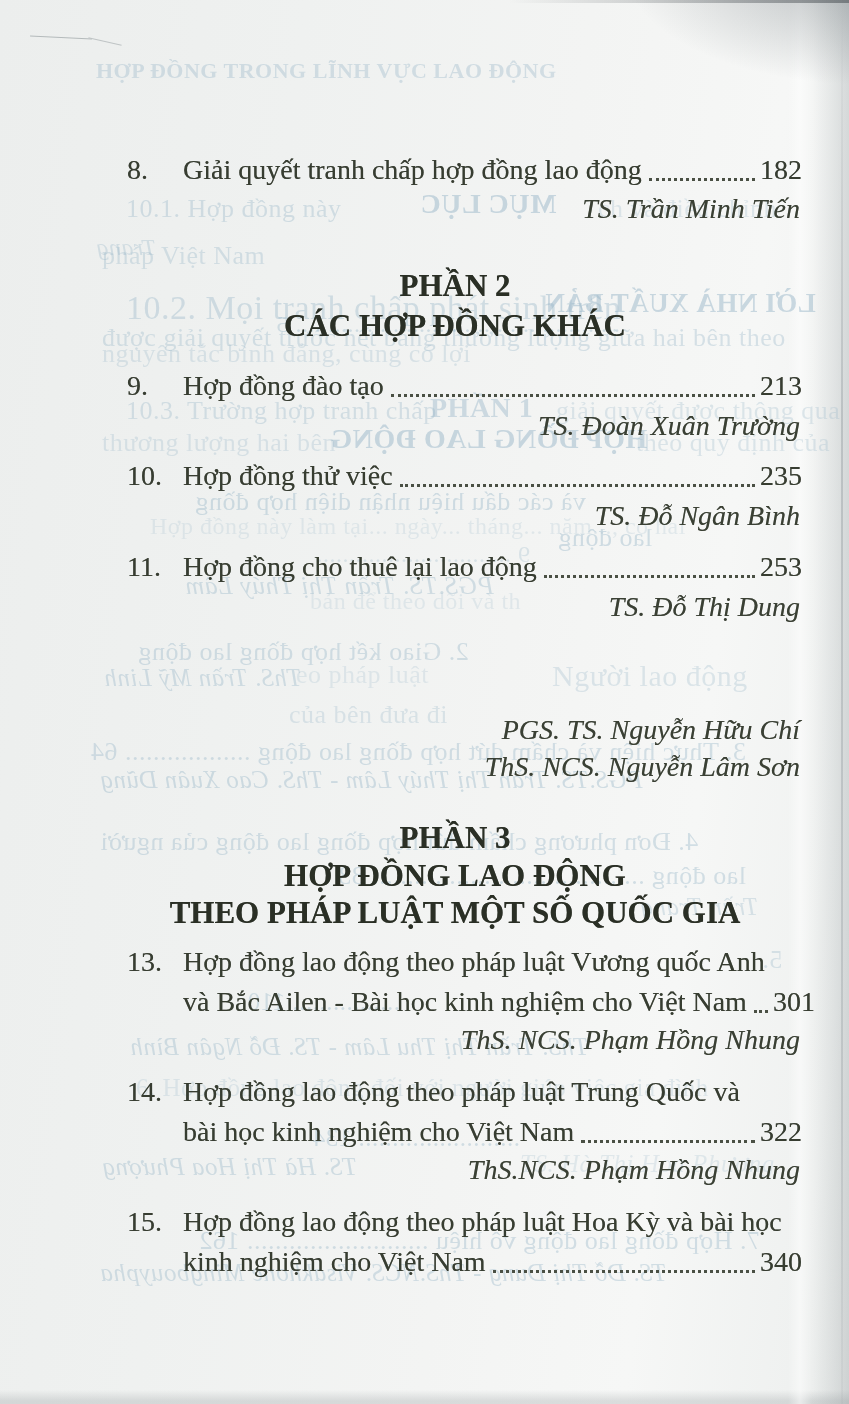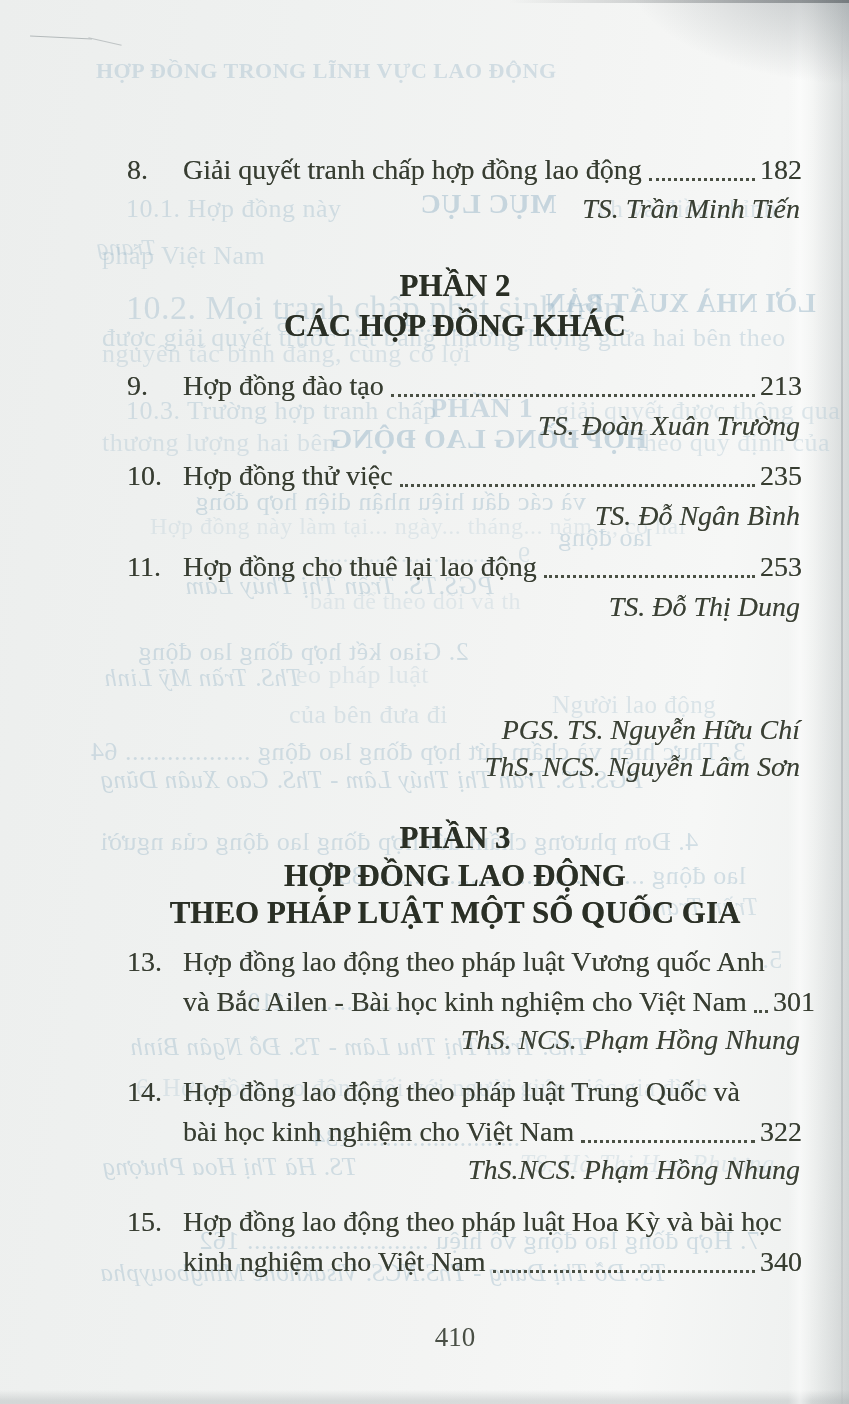--- a/index.html
+++ b/index.html
@@ -101,21 +101,21 @@
       <span class="ghost gm gb" style="top: 423px; left: 330px; font-size: 28px; opacity: 0.46;">HỢP ĐỒNG LAO ĐỘNG</span>
       <span class="ghost" style="top: 428px; left: 636px; font-size: 26px; opacity: 0.3;">theo quy định của</span>
       <span class="ghost gm" style="top: 487px; left: 195px; font-size: 26px; opacity: 0.42;">và các dấu hiệu nhận diện hợp đồng</span>
       <span class="ghost" style="top: 513px; left: 150px; font-size: 24px; opacity: 0.22;">Hợp đồng này làm tại... ngày... tháng... năm..., có hai</span>
       <span class="ghost gm" style="top: 523px; left: 558px; font-size: 26px; opacity: 0.42;">lao động</span>
       <span class="ghost gm" style="top: 541px; left: 100px; width: 430px; font-size: 24px; opacity: 0.3;">9 ..............................</span>
       <span class="ghost gm gi" style="top: 571px; left: 185px; font-size: 26px; opacity: 0.4;">PGS.TS. Trần Thị Thúy Lâm</span>
       <span class="ghost" style="top: 588px; left: 310px; font-size: 24px; opacity: 0.22;">bản để theo dõi và th</span>
       <span class="ghost gm" style="top: 637px; left: 138px; font-size: 26px; opacity: 0.4;">2. Giao kết hợp đồng lao động</span>
       <span class="ghost gm gi" style="top: 664px; left: 104px; font-size: 25px; opacity: 0.4;">ThS. Trần Mỹ Linh</span>
-      <span class="ghost" style="top: 659px; left: 552px; font-size: 25px; opacity: 0.3; margin-top: 32px;">Người lao động</span>
+      <span class="ghost" style="top: 659px; left: 552px; font-size: 30px; opacity: 0.3;">Người lao động</span>
       <span class="ghost" style="top: 660px; left: 296px; font-size: 26px; opacity: 0.24;">eo pháp luật</span>
       <span class="ghost" style="top: 700px; left: 246px; font-size: 26px; opacity: 0.3; margin-left: 43px;">của bên đưa đi</span>
       <span class="ghost gm" style="top: 737px; left: 100px; width: 646px; font-size: 26px; opacity: 0.4;">3. Thực hiện và chấm dứt hợp đồng lao động .................. 64</span>
       <span class="ghost gm gi" style="top: 766px; left: 100px; font-size: 25px; opacity: 0.42;">PGS.TS. Trần Thị Thúy Lâm - ThS. Cao Xuân Dũng</span>
       <span class="ghost gm" style="top: 827px; left: 100px; font-size: 26px; opacity: 0.4;">4. Đơn phương chấm dứt hợp đồng lao động của người</span>
       <span class="ghost gm" style="top: 861px; left: 100px; width: 646px; font-size: 26px; opacity: 0.4;">lao động ....................................... 83</span>
       <span class="ghost gm gi" style="top: 893px; left: 640px; font-size: 25px; opacity: 0.34;">Trần Trang</span>
       <span class="ghost gm" style="top: 945px; left: 762px; font-size: 26px; opacity: 0.34;">5.</span>
       <span class="ghost gm" style="top: 988px; left: 100px; width: 300px; font-size: 25px; opacity: 0.4;">................ 110</span>
       <span class="ghost gm gi" style="top: 1033px; left: 130px; font-size: 25px; opacity: 0.4;">ThS. Trần Thị Thu Lâm - TS. Đỗ Ngân Bình</span>
@@ -213,15 +213,14 @@
         <span class="t">Hợp đồng lao động theo pháp luật Hoa Kỳ và bài học</span>
       </div>
       <div class="row">
         <span class="num"></span>
         <span class="t">kinh nghiệm cho Việt Nam</span>
         <span class="dots"></span>
         <span class="pg">340</span>
       </div>
     </div>
 
-    <div class="folio" style="top:1322px">410</div>
   </div>
 </div>
 
 </body></html>

